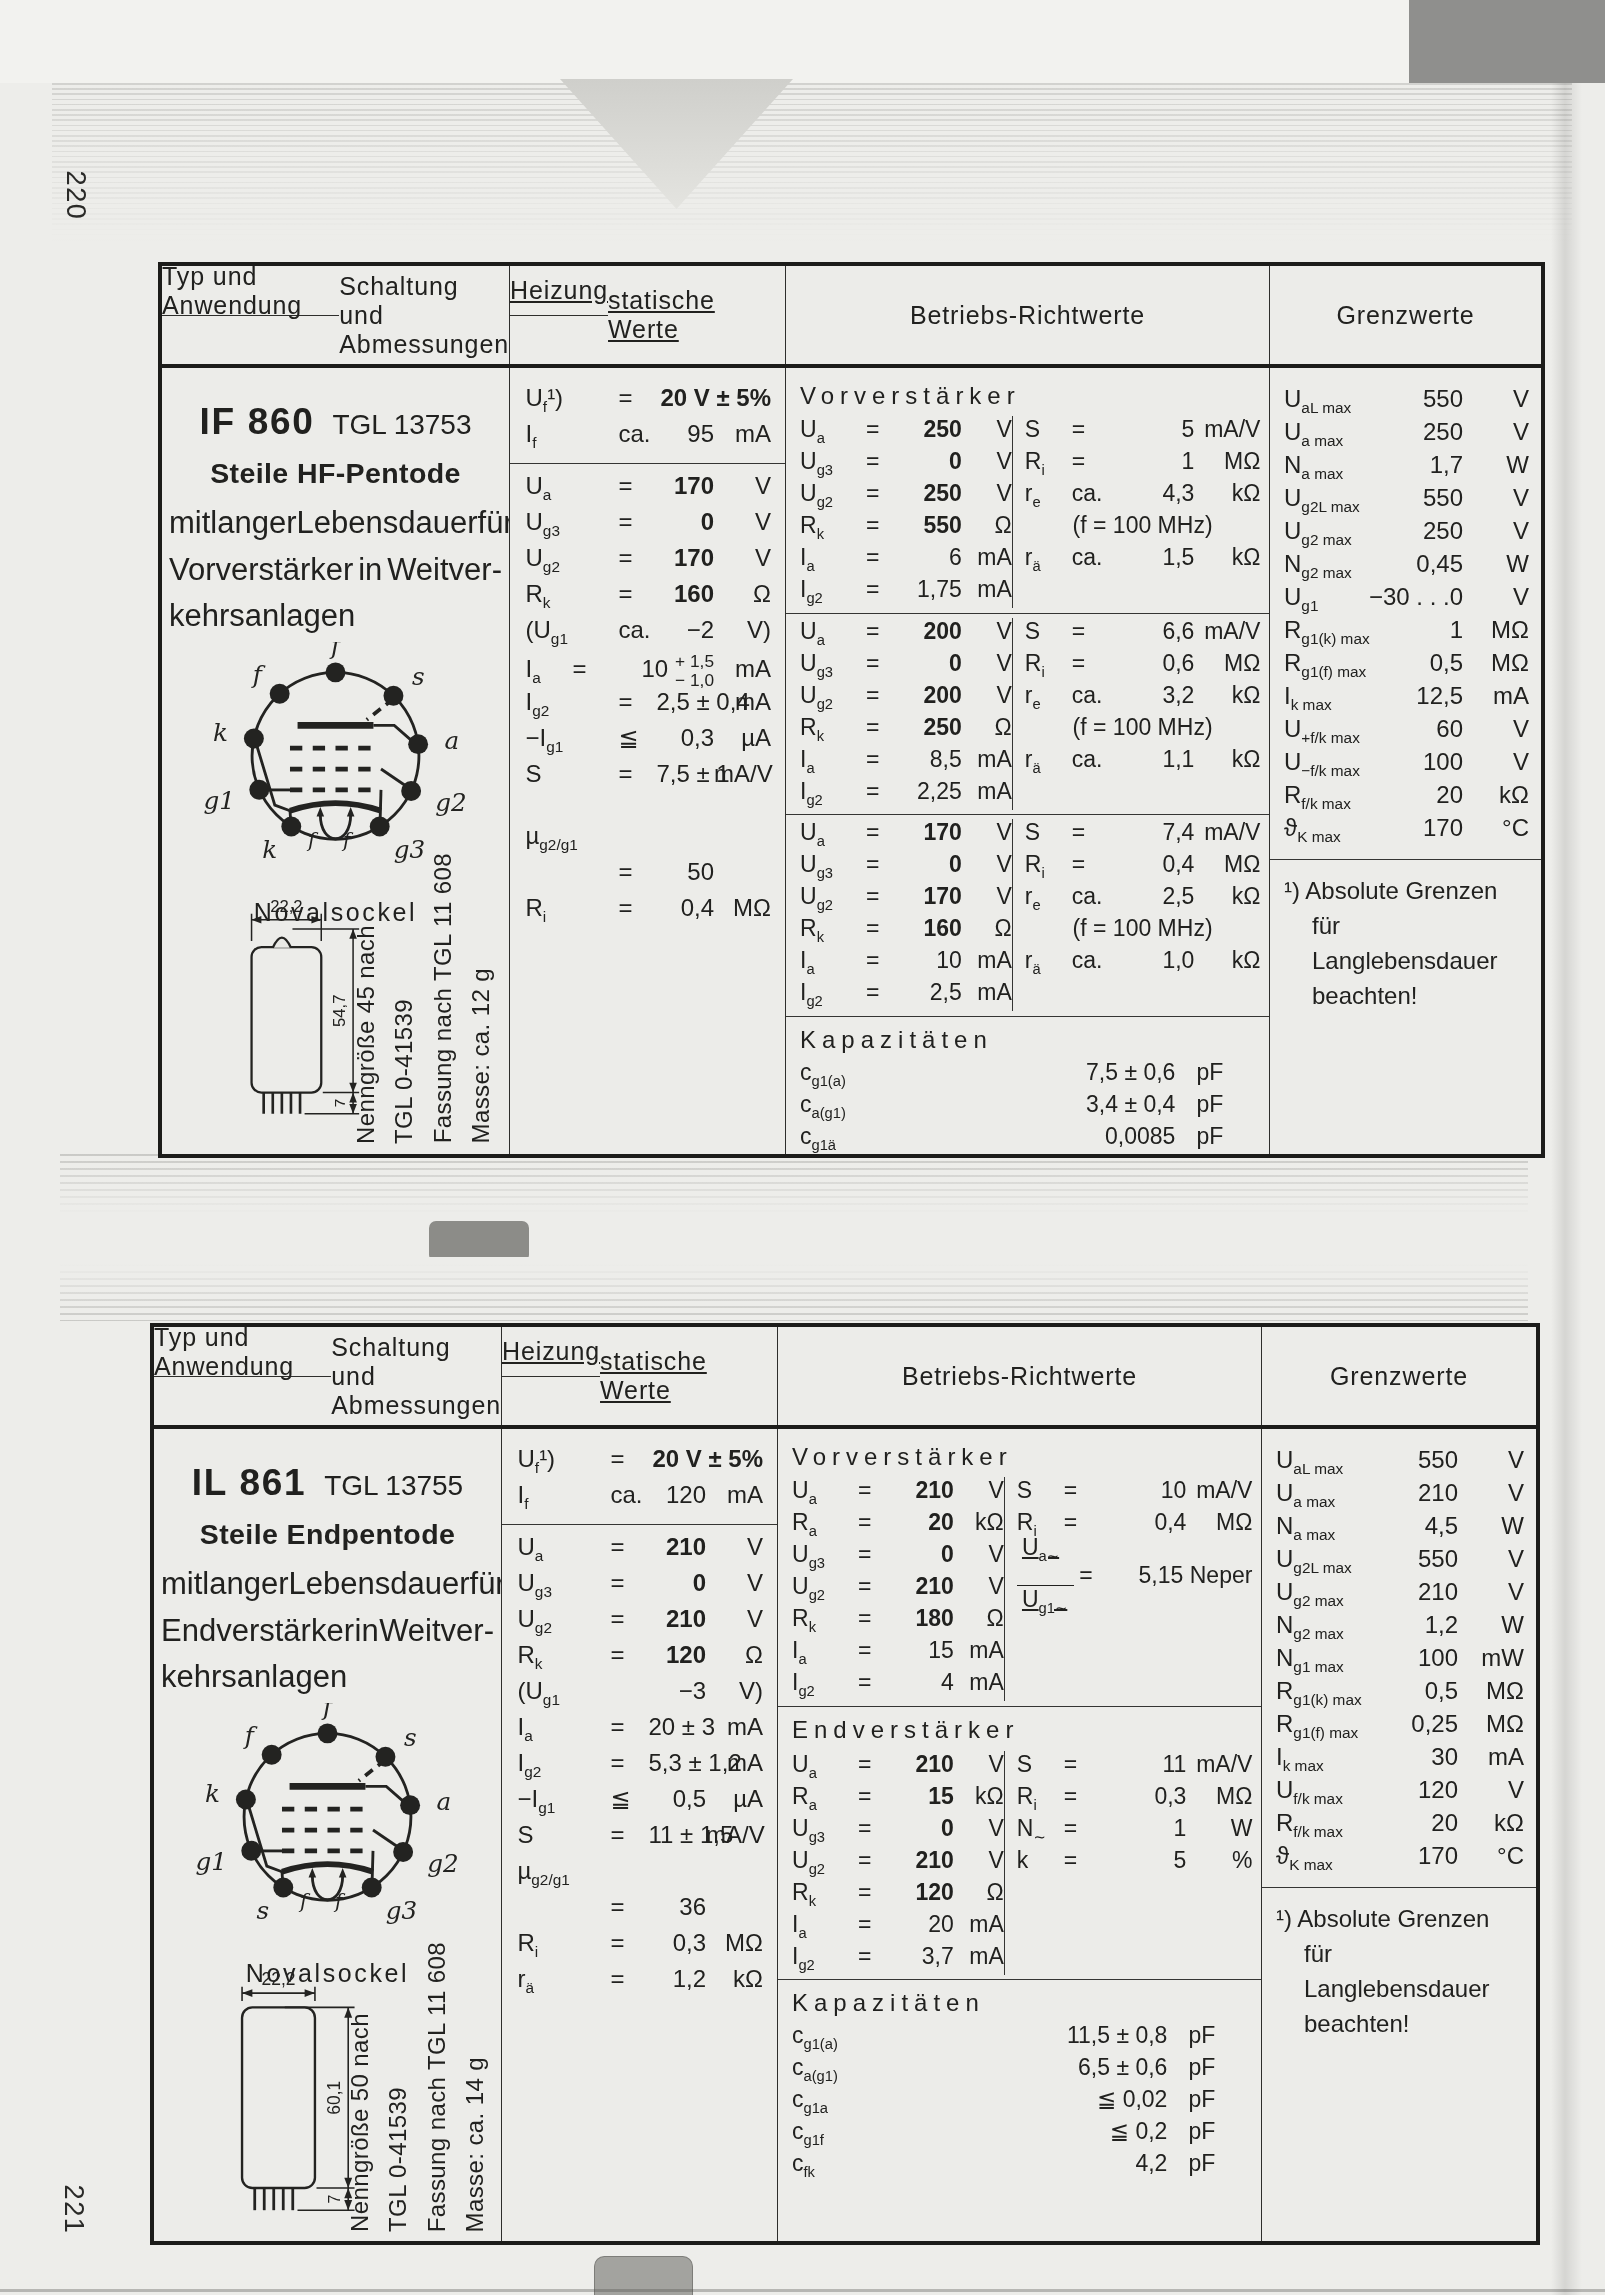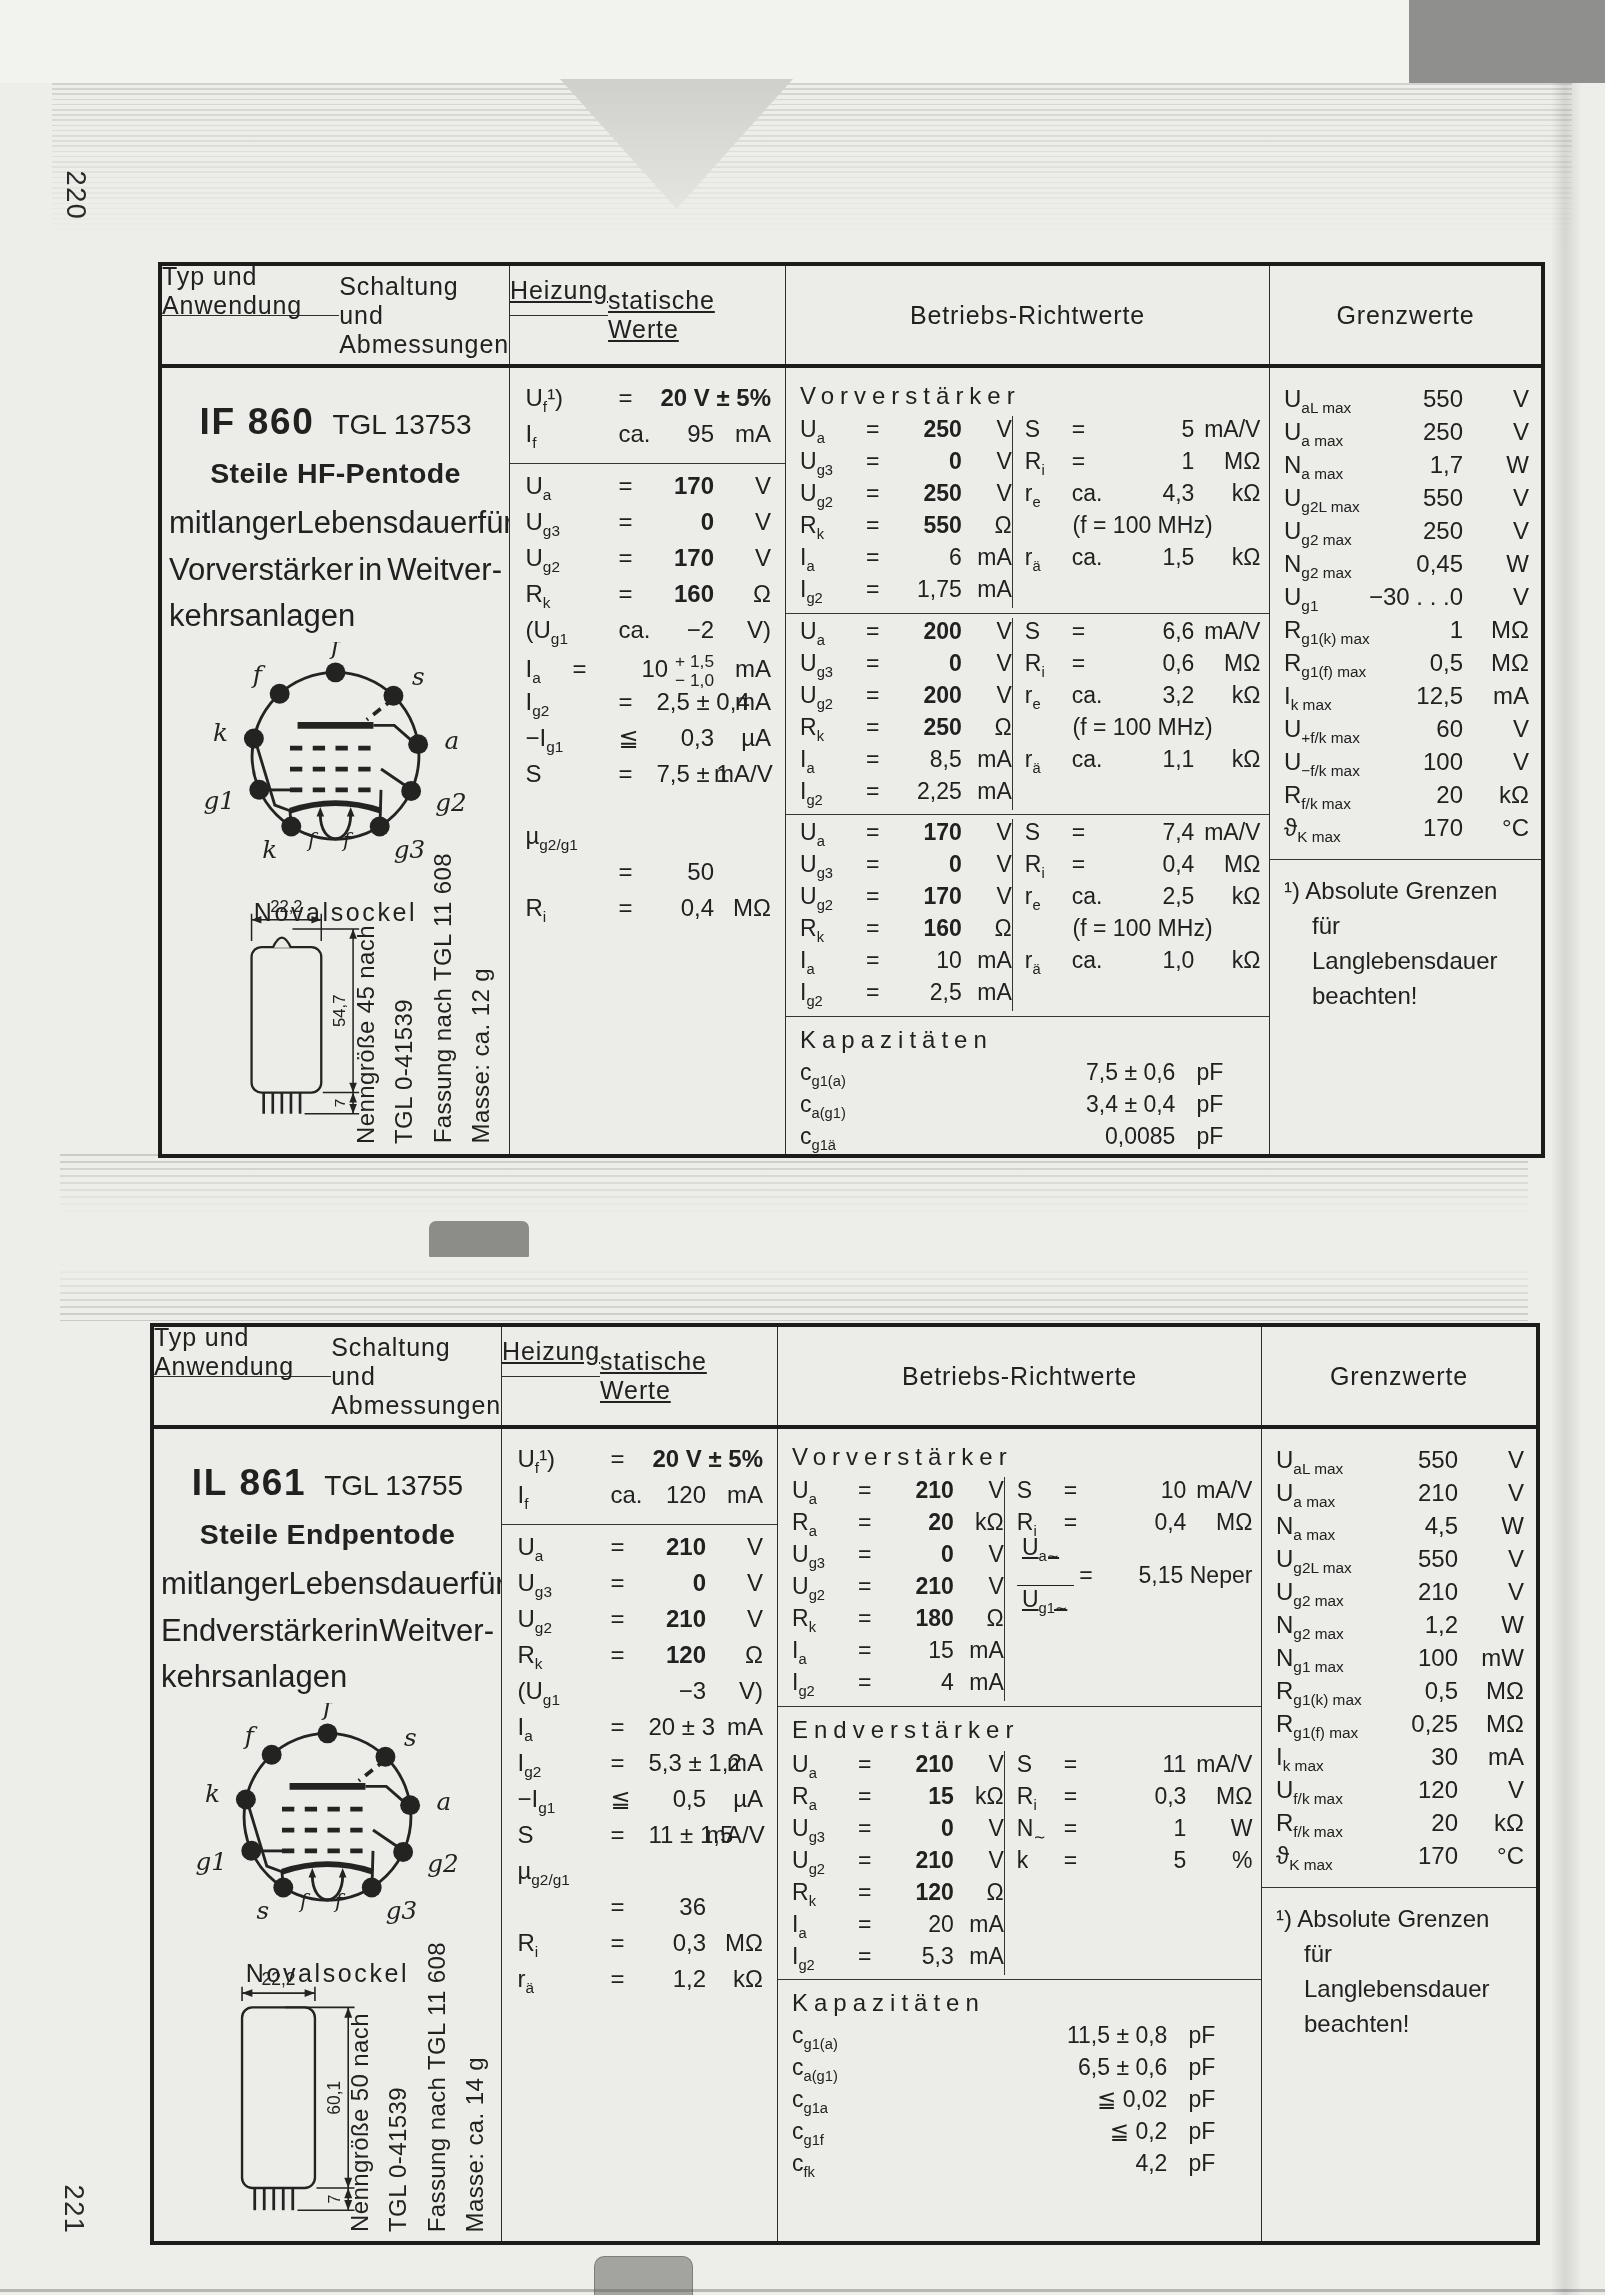--- a/index.html
+++ b/index.html
@@ -957,21 +957,21 @@
             </div>
             <div class="sl">
               <span class="sl-lab"><span class="sl-main">I</span><sub class="sl-sub">a</sub></span>
               <span class="sl-rel">=</span>
               <span class="sl-val">20</span>
               <span class="sl-unit">mA</span>
             </div>
             <div class="sl">
               <span class="sl-lab"><span class="sl-main">I</span><sub class="sl-sub">g2</sub></span>
               <span class="sl-rel">=</span>
-              <span class="sl-val">5,3</span>
+              <span class="sl-val">3,7</span>
               <span class="sl-unit">mA</span>
             </div>
           </div>
           <div class="br">
             <div class="sl">
               <span class="sl-lab"><span class="sl-main">S</span></span>
               <span class="sl-rel">=</span>
               <span class="sl-val">11</span>
               <span class="sl-unit">mA/V</span>
             </div>

